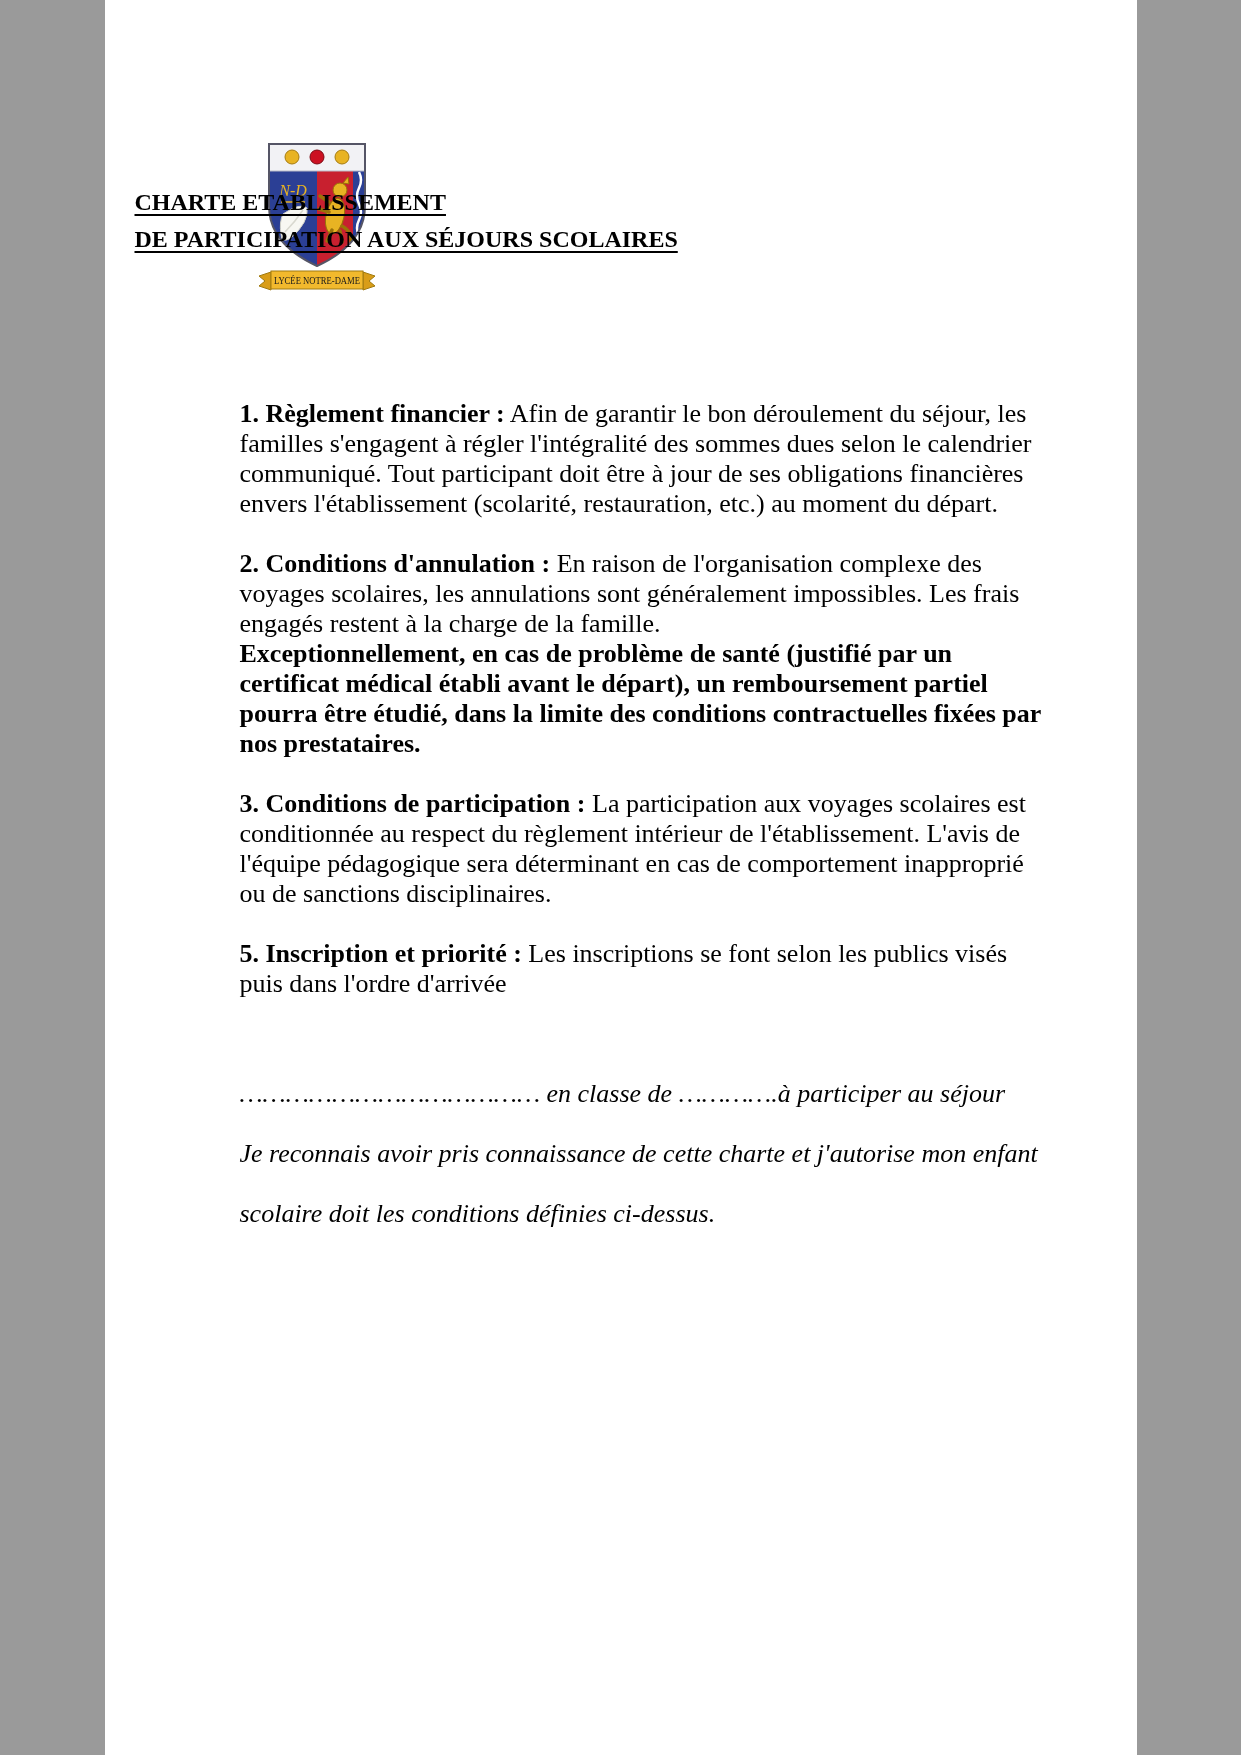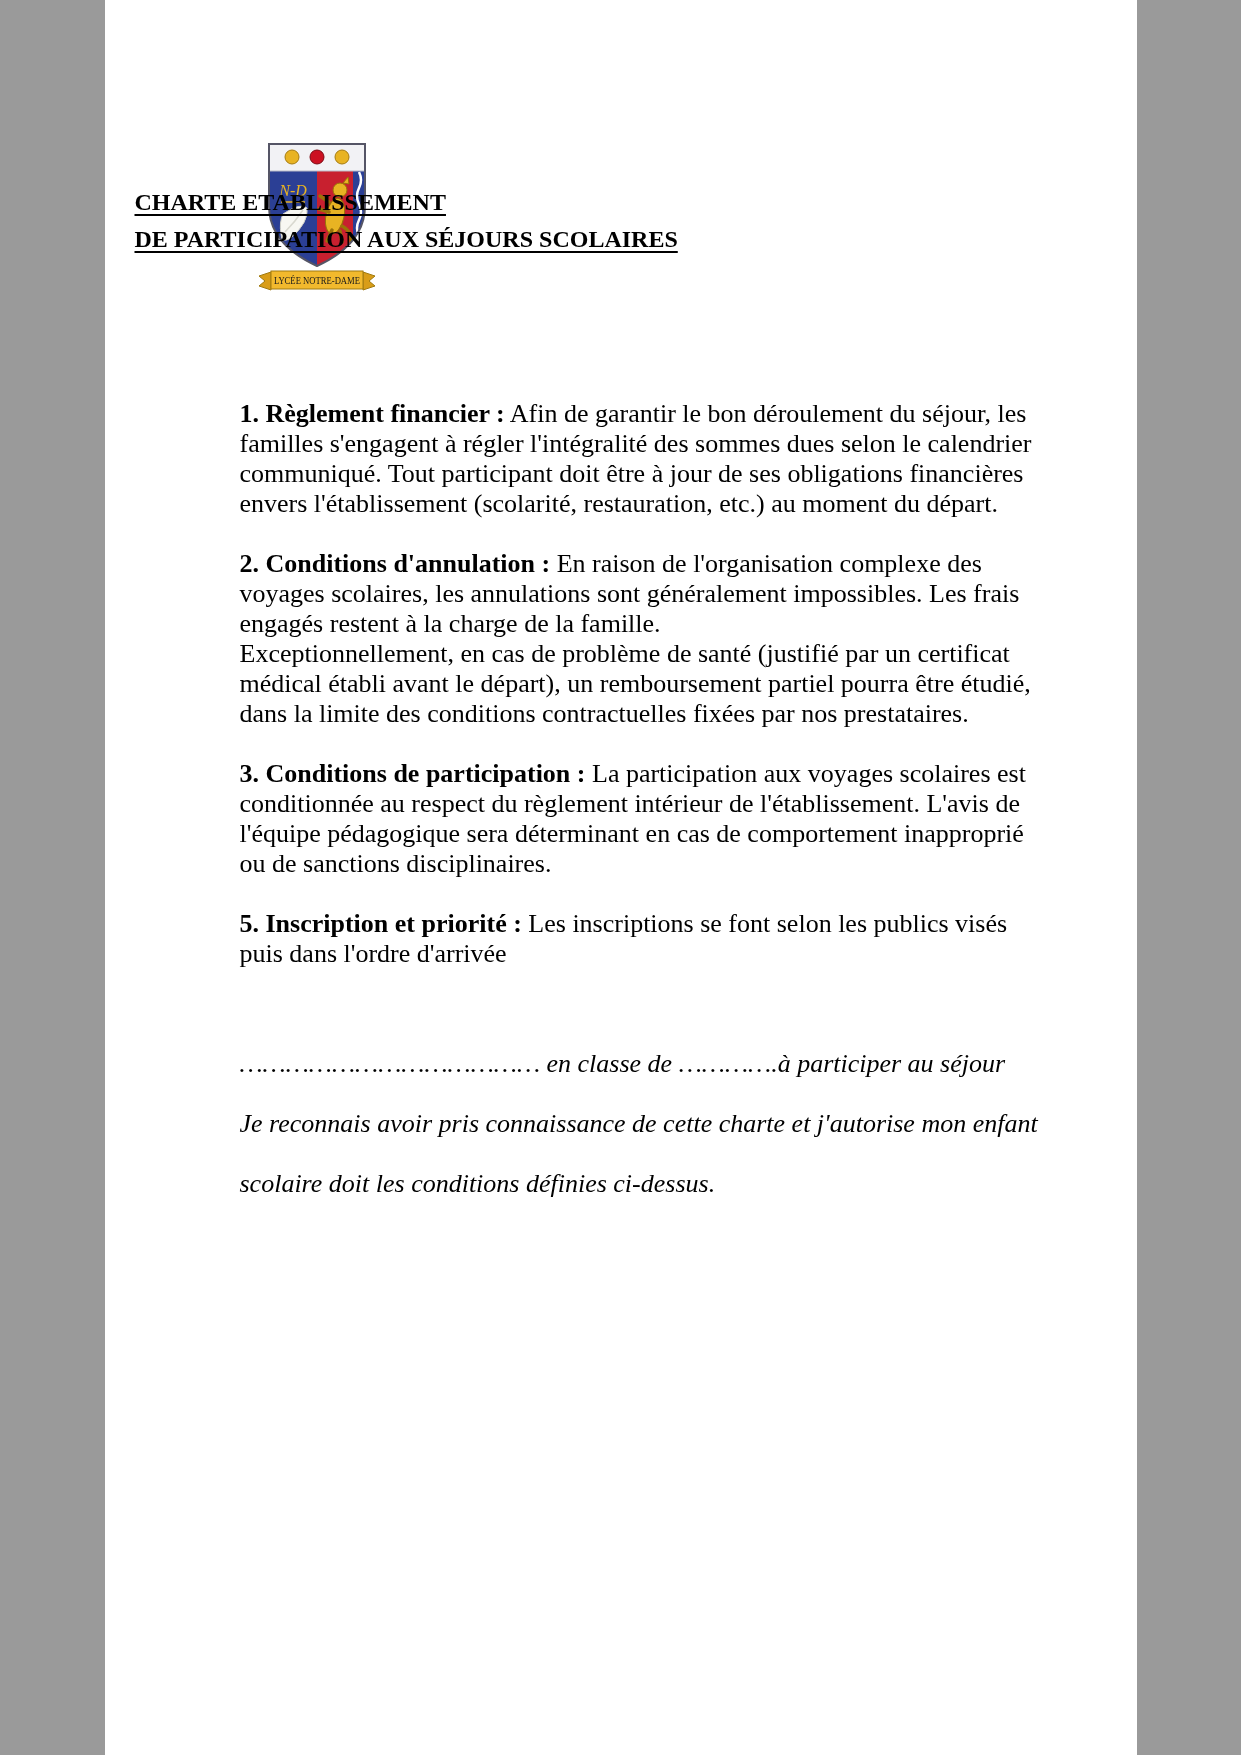--- a/index.html
+++ b/index.html
@@ -37,21 +37,21 @@
     position: absolute;
     left: 135px;
     top: 382px;
     width: 812px;
     font-size: 26px;
     line-height: 30px;
     margin-top: 17px;
   }
   p.section { margin: 0 0 30px 0; }
   .sec-heading { font-weight: bold; }
-  .block { display: block; }
+  .block { display: block; font-weight: bold; }
   .signature {
     margin-top: 80px;
     font-style: italic;
   }
   .signature p { margin: 0 0 30px 0; line-height: 30px; }
 </style>
 </head>
 <body>
 
 <div class="page">

